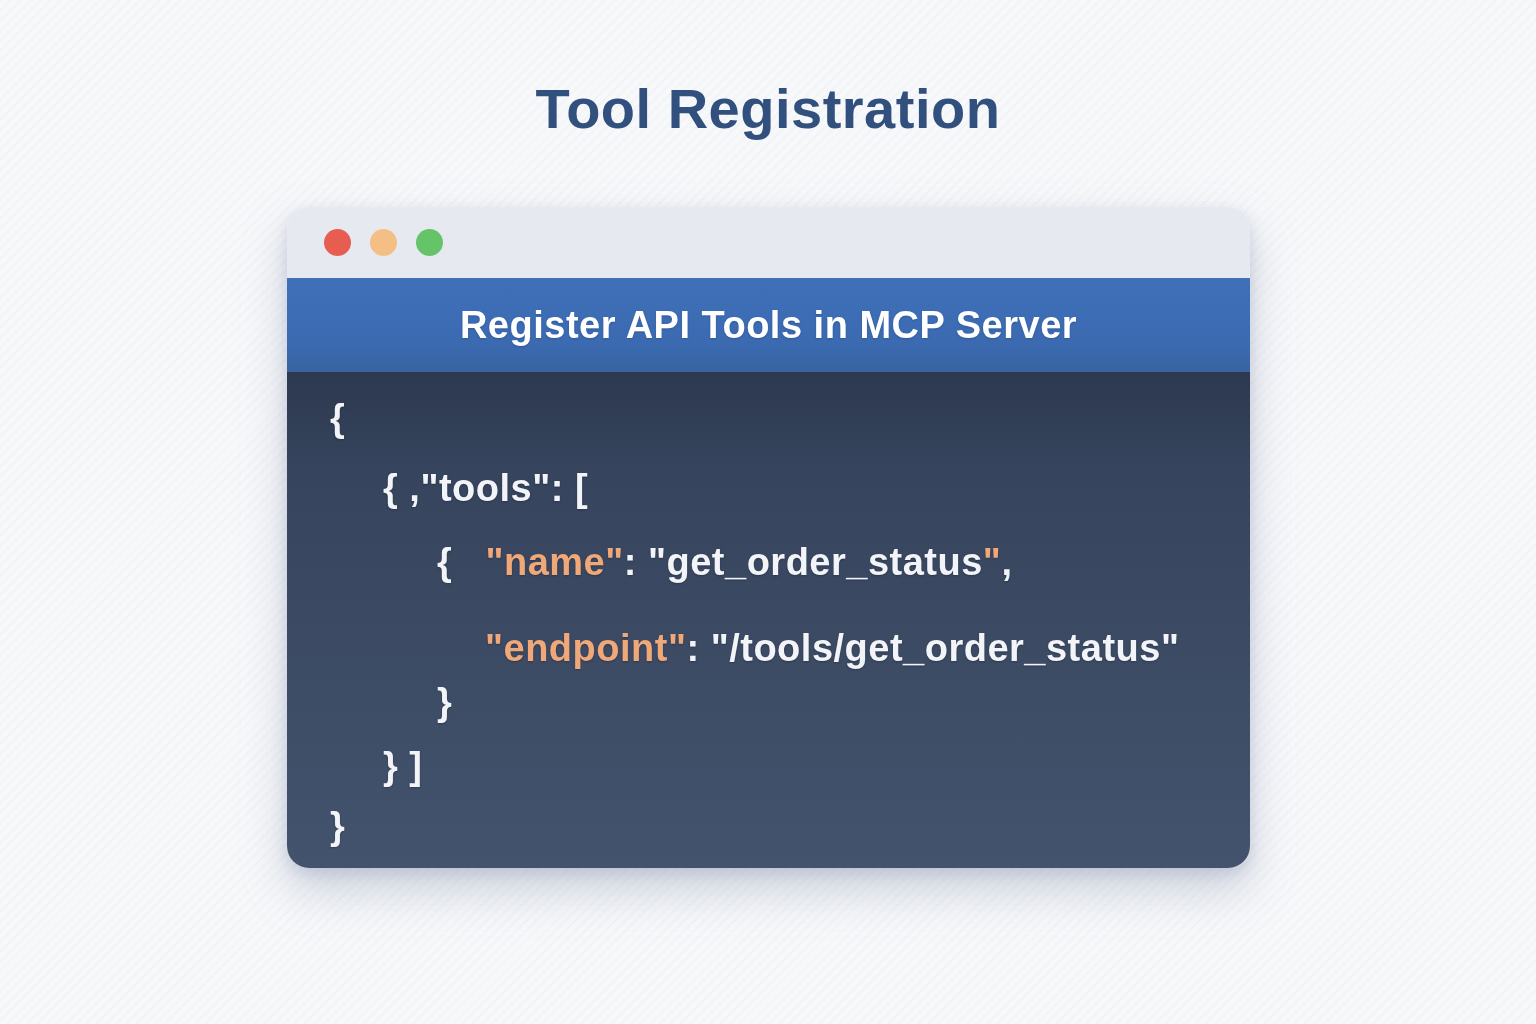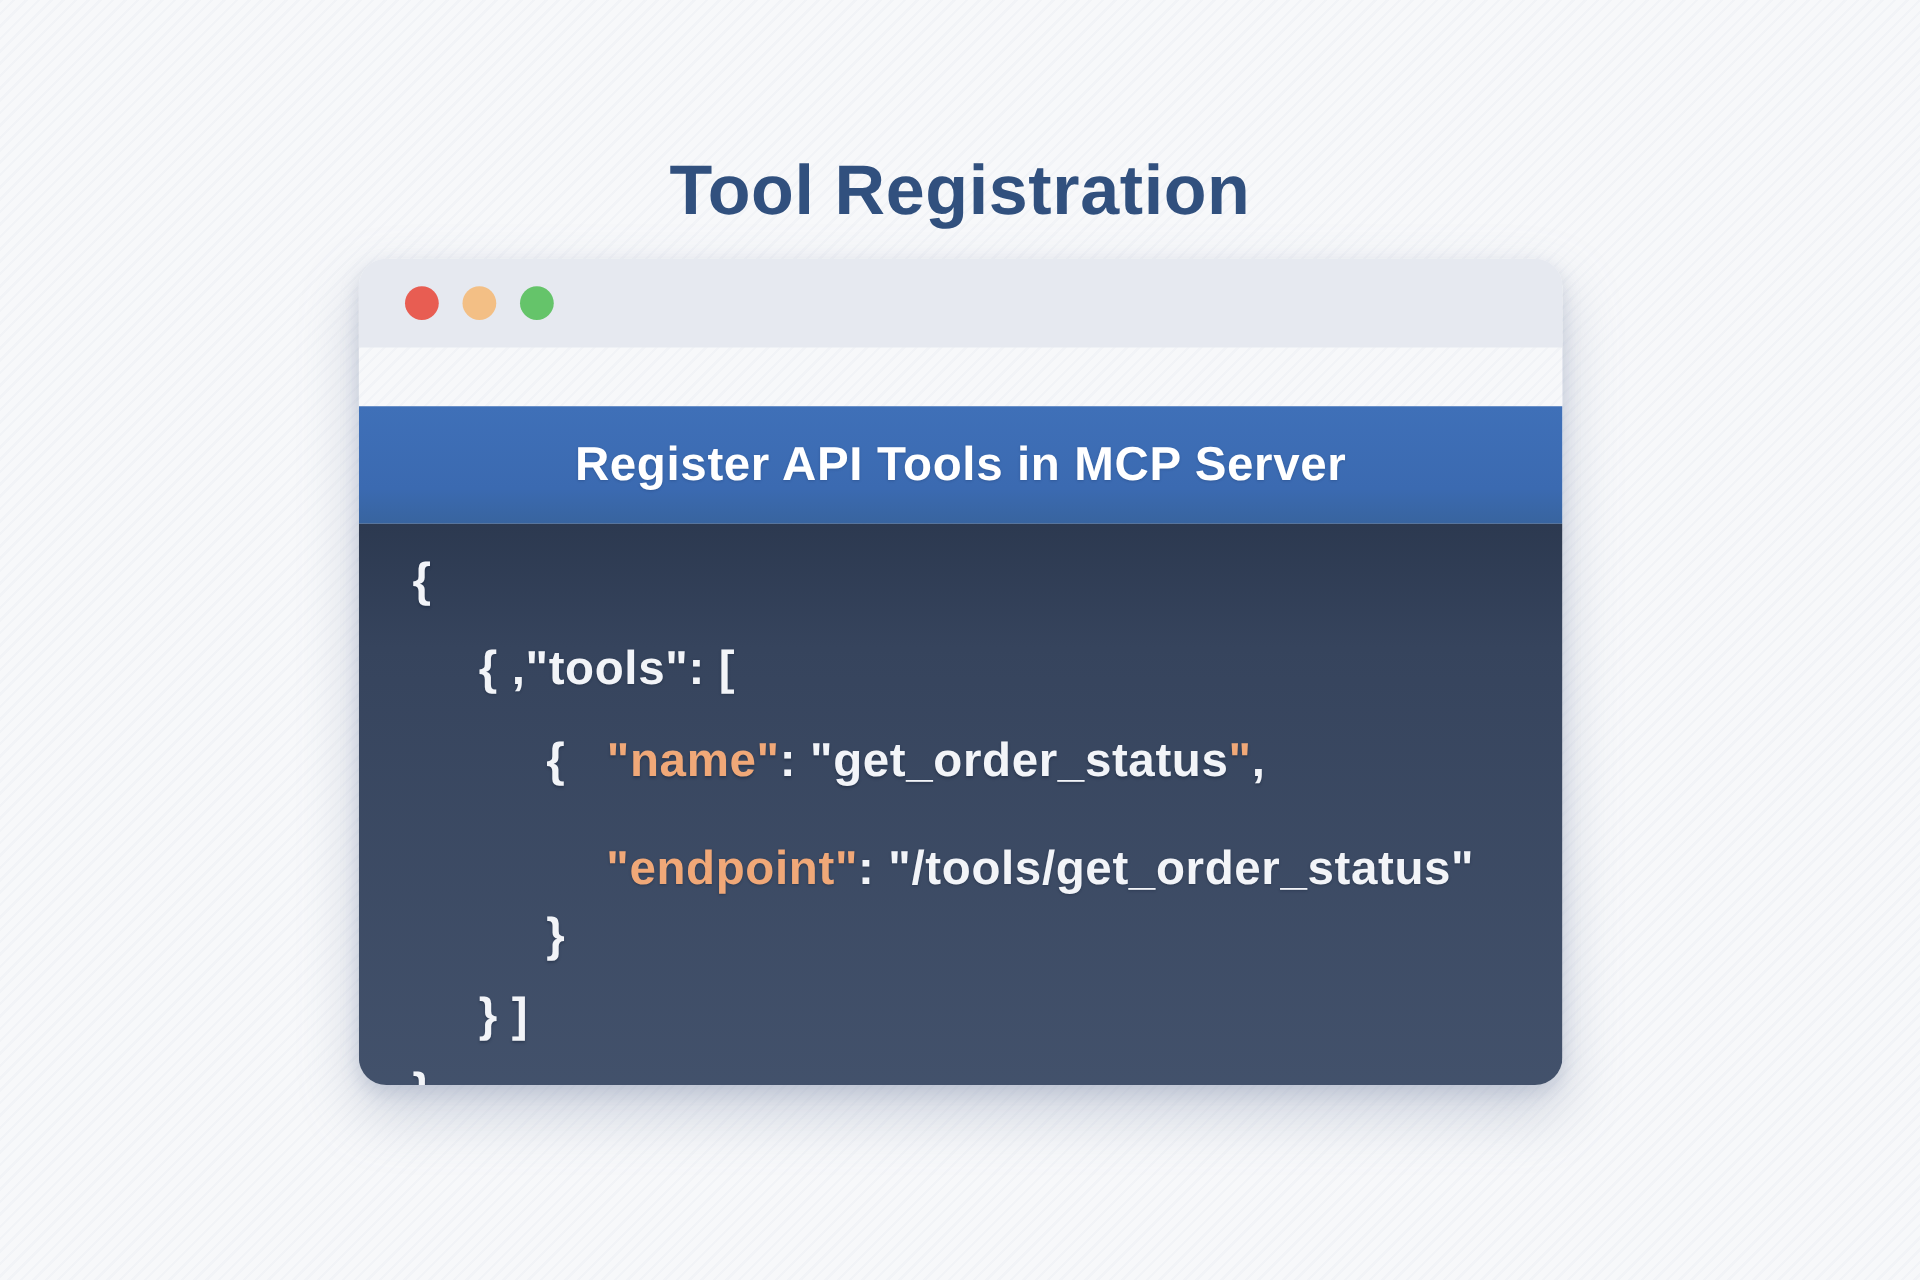--- a/index.html
+++ b/index.html
@@ -26,21 +26,20 @@
   .page-title {
     position: absolute;
     top: 76px;
     left: 0;
     width: 100%;
     text-align: center;
     font-size: 56px;
     font-weight: 700;
     letter-spacing: 0.5px;
     color: #31507e;
-    margin-top: 43px;
   }
 
   .window {
     position: absolute;
     left: 287px;
     top: 207px;
     width: 963px;
     height: 661px;
     border-radius: 22px;
     overflow: hidden;
@@ -66,21 +65,20 @@
     height: 27px;
     border-radius: 50%;
   }
 
   .banner {
     height: 94px;
     background: linear-gradient(180deg, #3f70b8 0%, #3b6ab1 70%, #38649f 100%);
     display: flex;
     align-items: center;
     justify-content: center;
-    margin-top: 47px;
   }
 
   .banner-title {
     color: #ffffff;
     font-size: 38px;
     font-weight: 700;
     letter-spacing: 0.5px;
     text-shadow: 0 1px 2px rgba(20, 40, 80, 0.25);
   }
 

